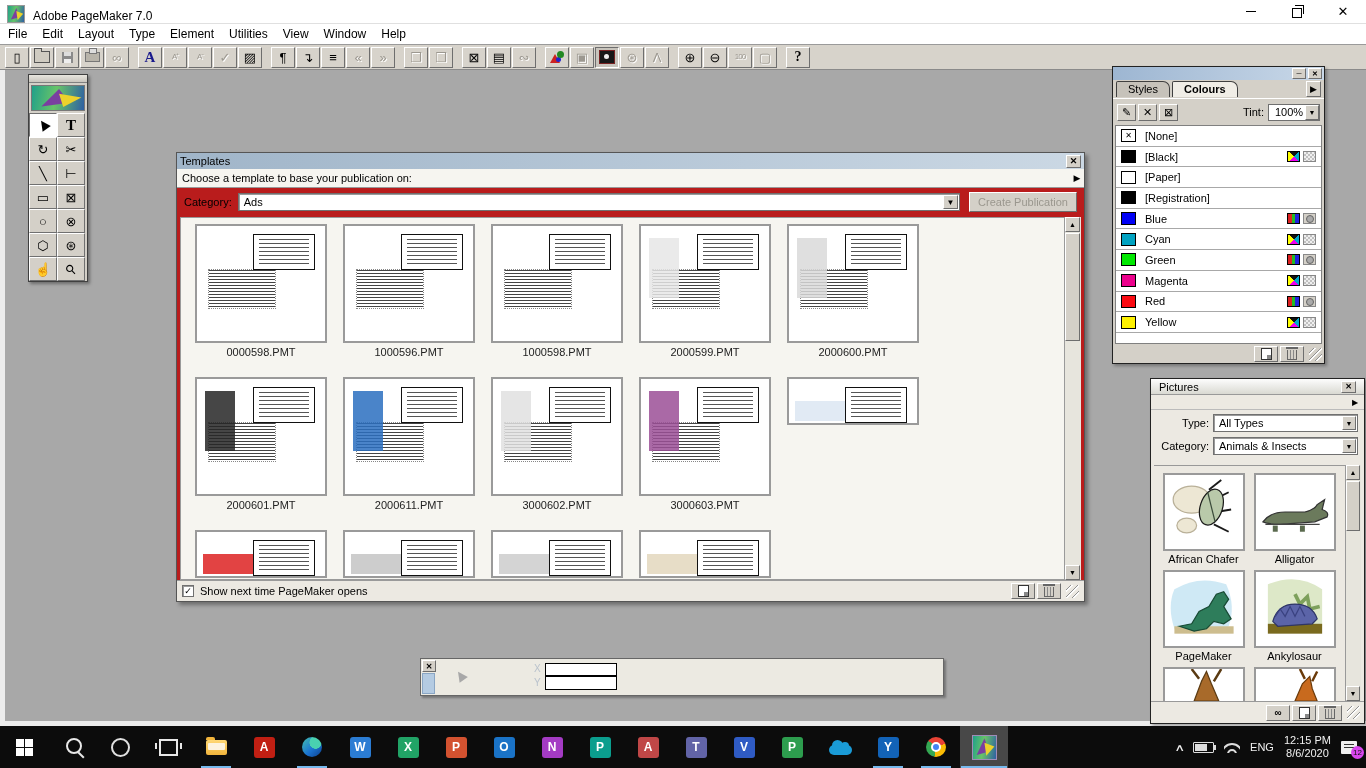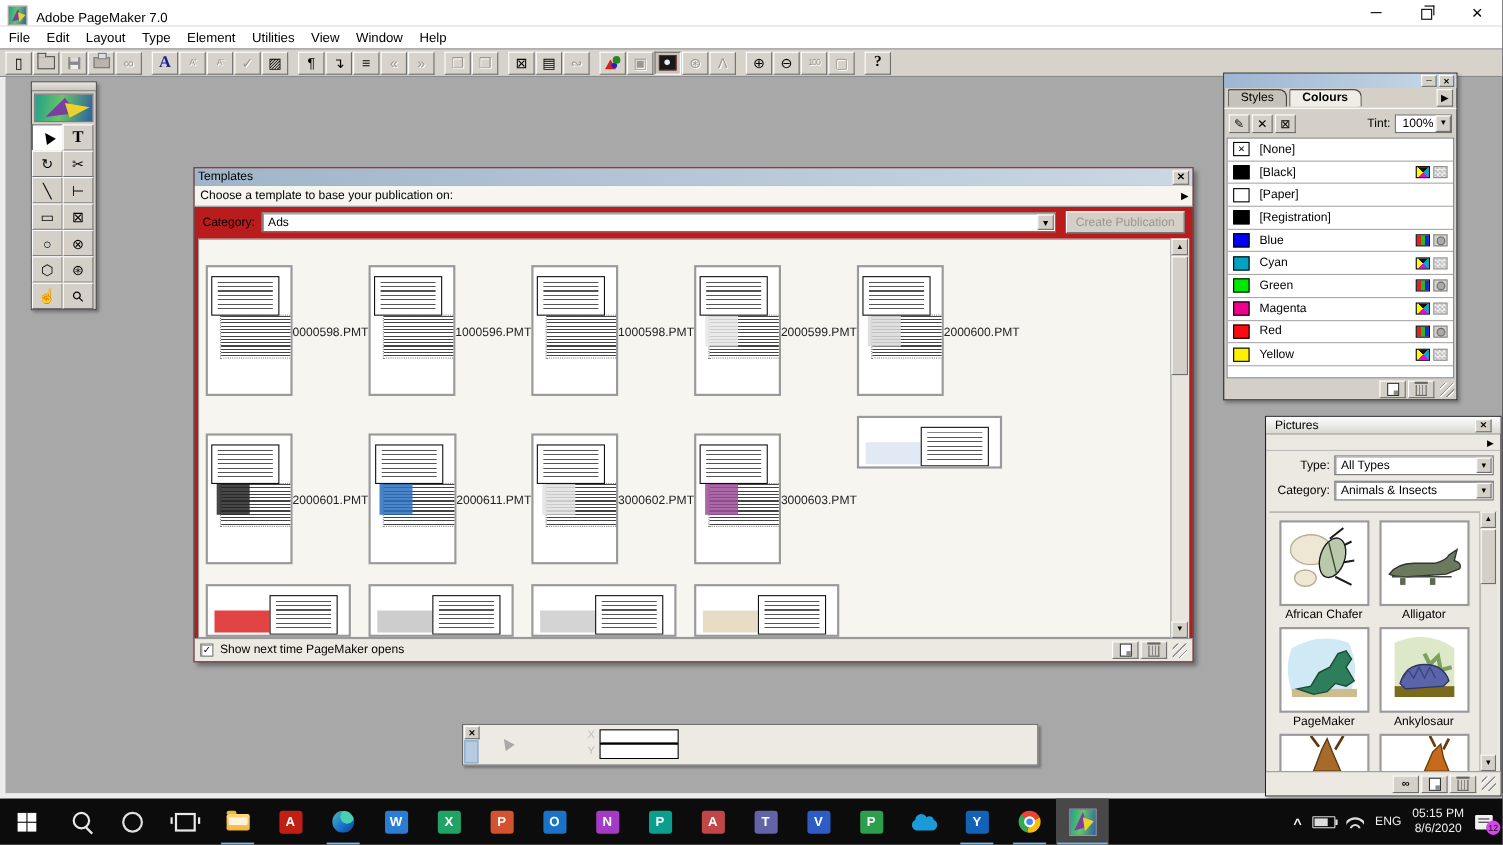--- a/index.html
+++ b/index.html
@@ -65,21 +65,21 @@
   #tpl-title{height:16px;background:linear-gradient(90deg,#a0b5c9,#cbd8e4);display:flex;align-items:center;padding:0 3px;font-size:11px}
   #tpl-close{margin-left:auto;width:15px;height:13px;font-size:9px;font-weight:bold}
   #tpl-prompt-row{height:18px;background:#f6f5f0;border-bottom:1px solid #999;display:flex;align-items:center;font-size:11px;padding-left:5px}
   #tpl-prompt-arrow{margin-left:auto;width:14px;height:17px;font-size:9px}
   #tpl-cat-row{height:28px;display:flex;align-items:center;padding:0 7px;font-size:11px}
   #tpl-cat-select{flex:1;height:18px;margin-left:6px;display:flex;align-items:center;padding-left:5px;position:relative}
   #tpl-cat-dd{position:absolute;right:1px;top:1px;bottom:1px;width:15px;font-size:8px}
   #tpl-create{width:108px;height:20px;margin-left:9px;color:#9a978e;font-size:11px}
   #tpl-list{position:absolute;left:3px;right:3px;top:64px;bottom:21px;background:#f6f5f0;border:1px solid #9a9a9a;overflow:hidden}
   #tpl-grid{width:752px;display:flex;flex-wrap:wrap;padding:6px 0 0 6px;box-sizing:border-box}
-  .tpl-cell{width:148px;height:153px;display:flex;flex-direction:row;align-items:center}
+  .tpl-cell{width:148px;height:153px;display:flex;flex-direction:column;align-items:center}
   .tpl-thumb{width:128px;height:115px;background:#fff;border:2px solid #9a9a9a;position:relative;overflow:hidden;box-sizing:content-box}
   .tpl-card{position:absolute;right:10px;top:8px;width:60px;height:34px;border:1px solid #111;background:#fff;z-index:2}
   .tpl-card::before{content:'';position:absolute;inset:4px 5px;background:repeating-linear-gradient(#555 0 1px,transparent 1px 4px)}
   .tpl-block{position:absolute;left:12px;top:44px;width:66px;height:38px;background:repeating-linear-gradient(#444 0 1px,#fff 1px 3px);outline:1px dotted #888}
   .tpl-accent{position:absolute;left:8px;top:12px;width:30px;height:60px;opacity:.85}
   .tpl-name{margin-top:3px;font-size:11px;color:#222}
   .tpl-partial{height:50px}
   .tpl-partial .tpl-thumb{height:44px}
   .tpl-accent2{position:absolute;left:6px;top:22px;right:46px;height:20px;opacity:.85}
   #tpl-scroll{position:absolute;right:3px;top:64px;bottom:21px;width:16px;background:#e7e5dd;border-left:1px solid #9a9a9a}
@@ -857,21 +857,21 @@
           <div class="k-pagemaker pm-logo"></div>
           <div class="open-line"></div>
         </div>
       </div>
     <div id="tray">
       <span class="tray-chevron">∧</span>
       <span class="k-battery"></span>
       <span class="k-wifi"></span>
       <span class="tray-lang">ENG</span>
       <div class="tray-clock">
-        <div>05:15 PM</div>
+        <div>12:15 PM</div>
         <div>8/6/2020</div>
       </div>
       <div class="k-notif">
         <span class="badge">12</span>
       </div>
     </div>
   </div>
 
 </div>
 

